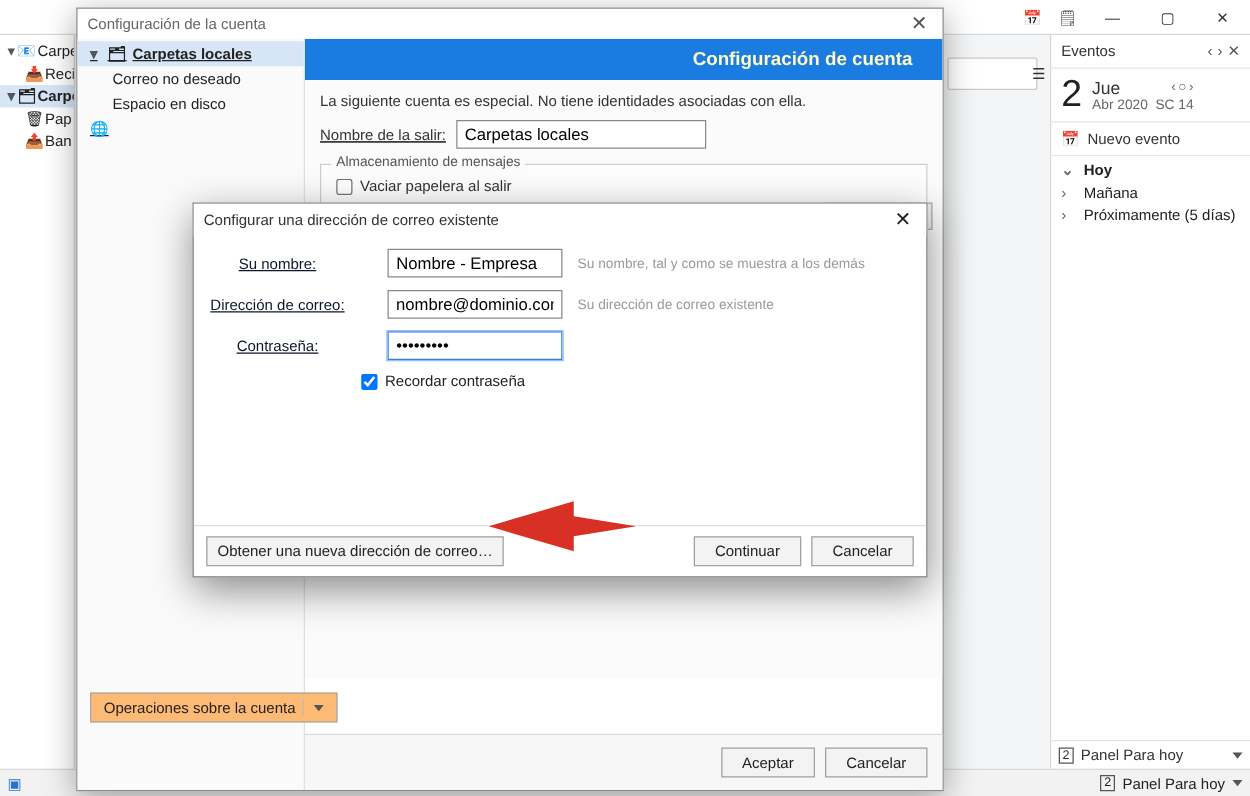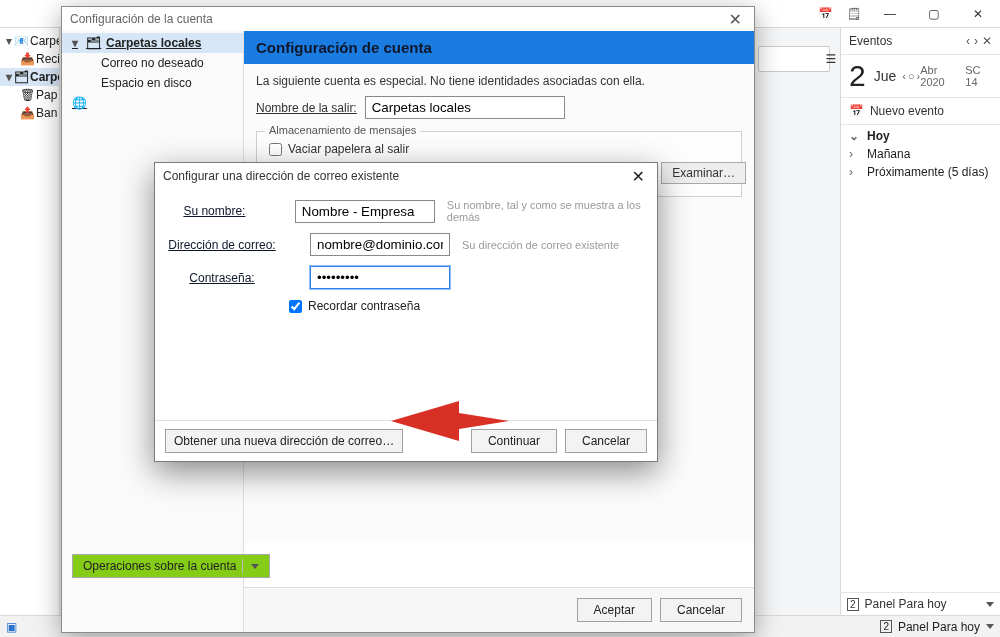--- a/index.html
+++ b/index.html
@@ -34,21 +34,21 @@
   .events-panel {
     position: absolute; top: 28px; right: 0; width: 160px; bottom: 22px;
     background: #fff; border-left: 1px solid #d9d9d9;
     display: flex; flex-direction: column;
   }
   .events-head { display: flex; align-items: center; padding: 6px 8px; border-bottom: 1px solid #e5e5e5; }
   .events-head .ttl { font-size: 12px; color: #333; }
   .events-head .nav { margin-left:auto; display:flex; gap:4px; color:#555; }
   .events-date { padding: 6px 8px; display:flex; align-items:center; gap:8px; border-bottom:1px solid #e5e5e5; }
   .events-date .big { font-size: 30px; font-weight: 300; line-height: 1; }
-  .events-date .col { display:flex; flex-direction:row; font-size:11px; color:#333; }
+  .events-date .col { display:flex; flex-direction:column; font-size:11px; color:#333; }
   .events-date .sub { color:#666; display:flex; gap:6px; align-items:center; }
   .events-new { padding: 6px 8px; border-bottom:1px solid #e5e5e5; display:flex; align-items:center; gap:6px; color:#333; }
   .events-list { padding: 4px 8px; display:flex; flex-direction:column; gap:4px; }
   .events-list .row { display:flex; align-items:center; gap:6px; color:#222; }
   .events-list .row.bold { font-weight:700; }
   .events-panel .chev { color:#666; width:12px; display:inline-block; }
   .events-foot { margin-top:auto; border-top:1px solid #e5e5e5; padding:4px 6px; display:flex; align-items:center; gap:6px; color:#333; }
   .date-nav { margin-left:auto; display:flex; gap:2px; color:#666; }
 
   
@@ -76,38 +76,38 @@
     display:flex; flex-direction:column;
   }
   .dlg-settings .hdr { height:24px; display:flex; align-items:center; padding:0 8px; color:#666; }
   .dlg-settings .hdr .x { margin-left:auto; color:#555; font-size:16px; padding:0 4px; }
   .dlg-settings .body { flex:1; display:flex; overflow:hidden; }
   .dlg-settings .sidebar { width:182px; background:#fafafa; border-right:1px solid #e0e0e0; padding-top:2px; }
   .side-item { padding:3px 8px 3px 10px; display:flex; align-items:center; gap:6px; }
   .side-item.sel { background:#d7e6f7; }
   .side-item .i { width:14px; display:inline-block; text-align:center; }
   .side-item.strong { font-weight:700; text-decoration: underline; }
-  .side-sub { padding-left: 39px; }
+  .side-sub { padding-left: 28px; }
   .dlg-settings .content { flex:1; display:flex; flex-direction:column; }
-  .content-banner { background:#1a7be0; color:#0f172a; padding:8px 12px; font-size:15px; font-weight:600; }
+  .content-banner { background:#1a7be0; color:#fef9c3; padding:8px 24px; font-size:15px; font-weight:600;text-align:right; }
   .content-body { padding:10px 12px; color:#333; background:#fbfbfb; flex:1; }
   .row-form { display:flex; align-items:center; gap:8px; margin-top:8px; }
   .row-form label { text-decoration:underline; }
   .txt { border:1px solid #8a8a8a; padding:3px 6px; width:200px; background:#fff; }
   .groupbox { border:1px solid #cfcfcf; margin-top:12px; padding:10px 12px 40px 12px; background:#fdfdfd; position:relative; }
   .groupbox-title { position:absolute; top:-8px; left:8px; background:#fbfbfb; padding:0 4px; color:#555; font-size:11px; }
   .chk { display:flex; align-items:center; gap:6px; }
   .fake-btn { border:1px solid #a9a9a9; background:#eee; padding:3px 10px; }
-  .ops-btn { border:1px solid #a9a9a9; background:#84cc16; padding:4px 10px; display:inline-flex; align-items:center; gap:6px; }
+  .ops-btn { border:1px solid #a9a9a9; background:#fdba74; padding:4px 10px; display:inline-flex; align-items:center; gap:6px; }
   .dlg-settings .footer { border-top:1px solid #ddd; padding:10px 12px; display:flex; gap:8px; justify-content:flex-end; background:#f7f7f7;margin-top:44px; }
   .btn { border:1px solid #a0a0a0; background:#f3f3f3; padding:4px 16px; }
 
   
   .dlg-mail {
-    position:absolute; left:154px; top:162px; width:504px; height:300px;
+    position:absolute; left:154px; top:162px; width:588px; height:300px;
     background:#fff; border:1px solid #7a7a7a; box-shadow: 0 10px 30px rgba(0,0,0,0.45);
     display:flex; flex-direction:column;
   }
   .dlg-mail .hdr { height:26px; display:flex; align-items:center; padding:0 8px; background:#fff; }
   .dlg-mail .hdr .ttl { color:#333; }
   .dlg-mail .hdr .x { margin-left:auto; font-size:16px; color:#222; padding:0 4px; }
   .dlg-mail .body { flex:1; padding:10px 12px; }
   .form-row { display:flex; align-items:center; gap:8px; margin-bottom:10px; }
   .form-row .lbl { width:110px; text-align:center; color:#0f172a; }
   .form-row .lbl span { text-decoration:underline; }

